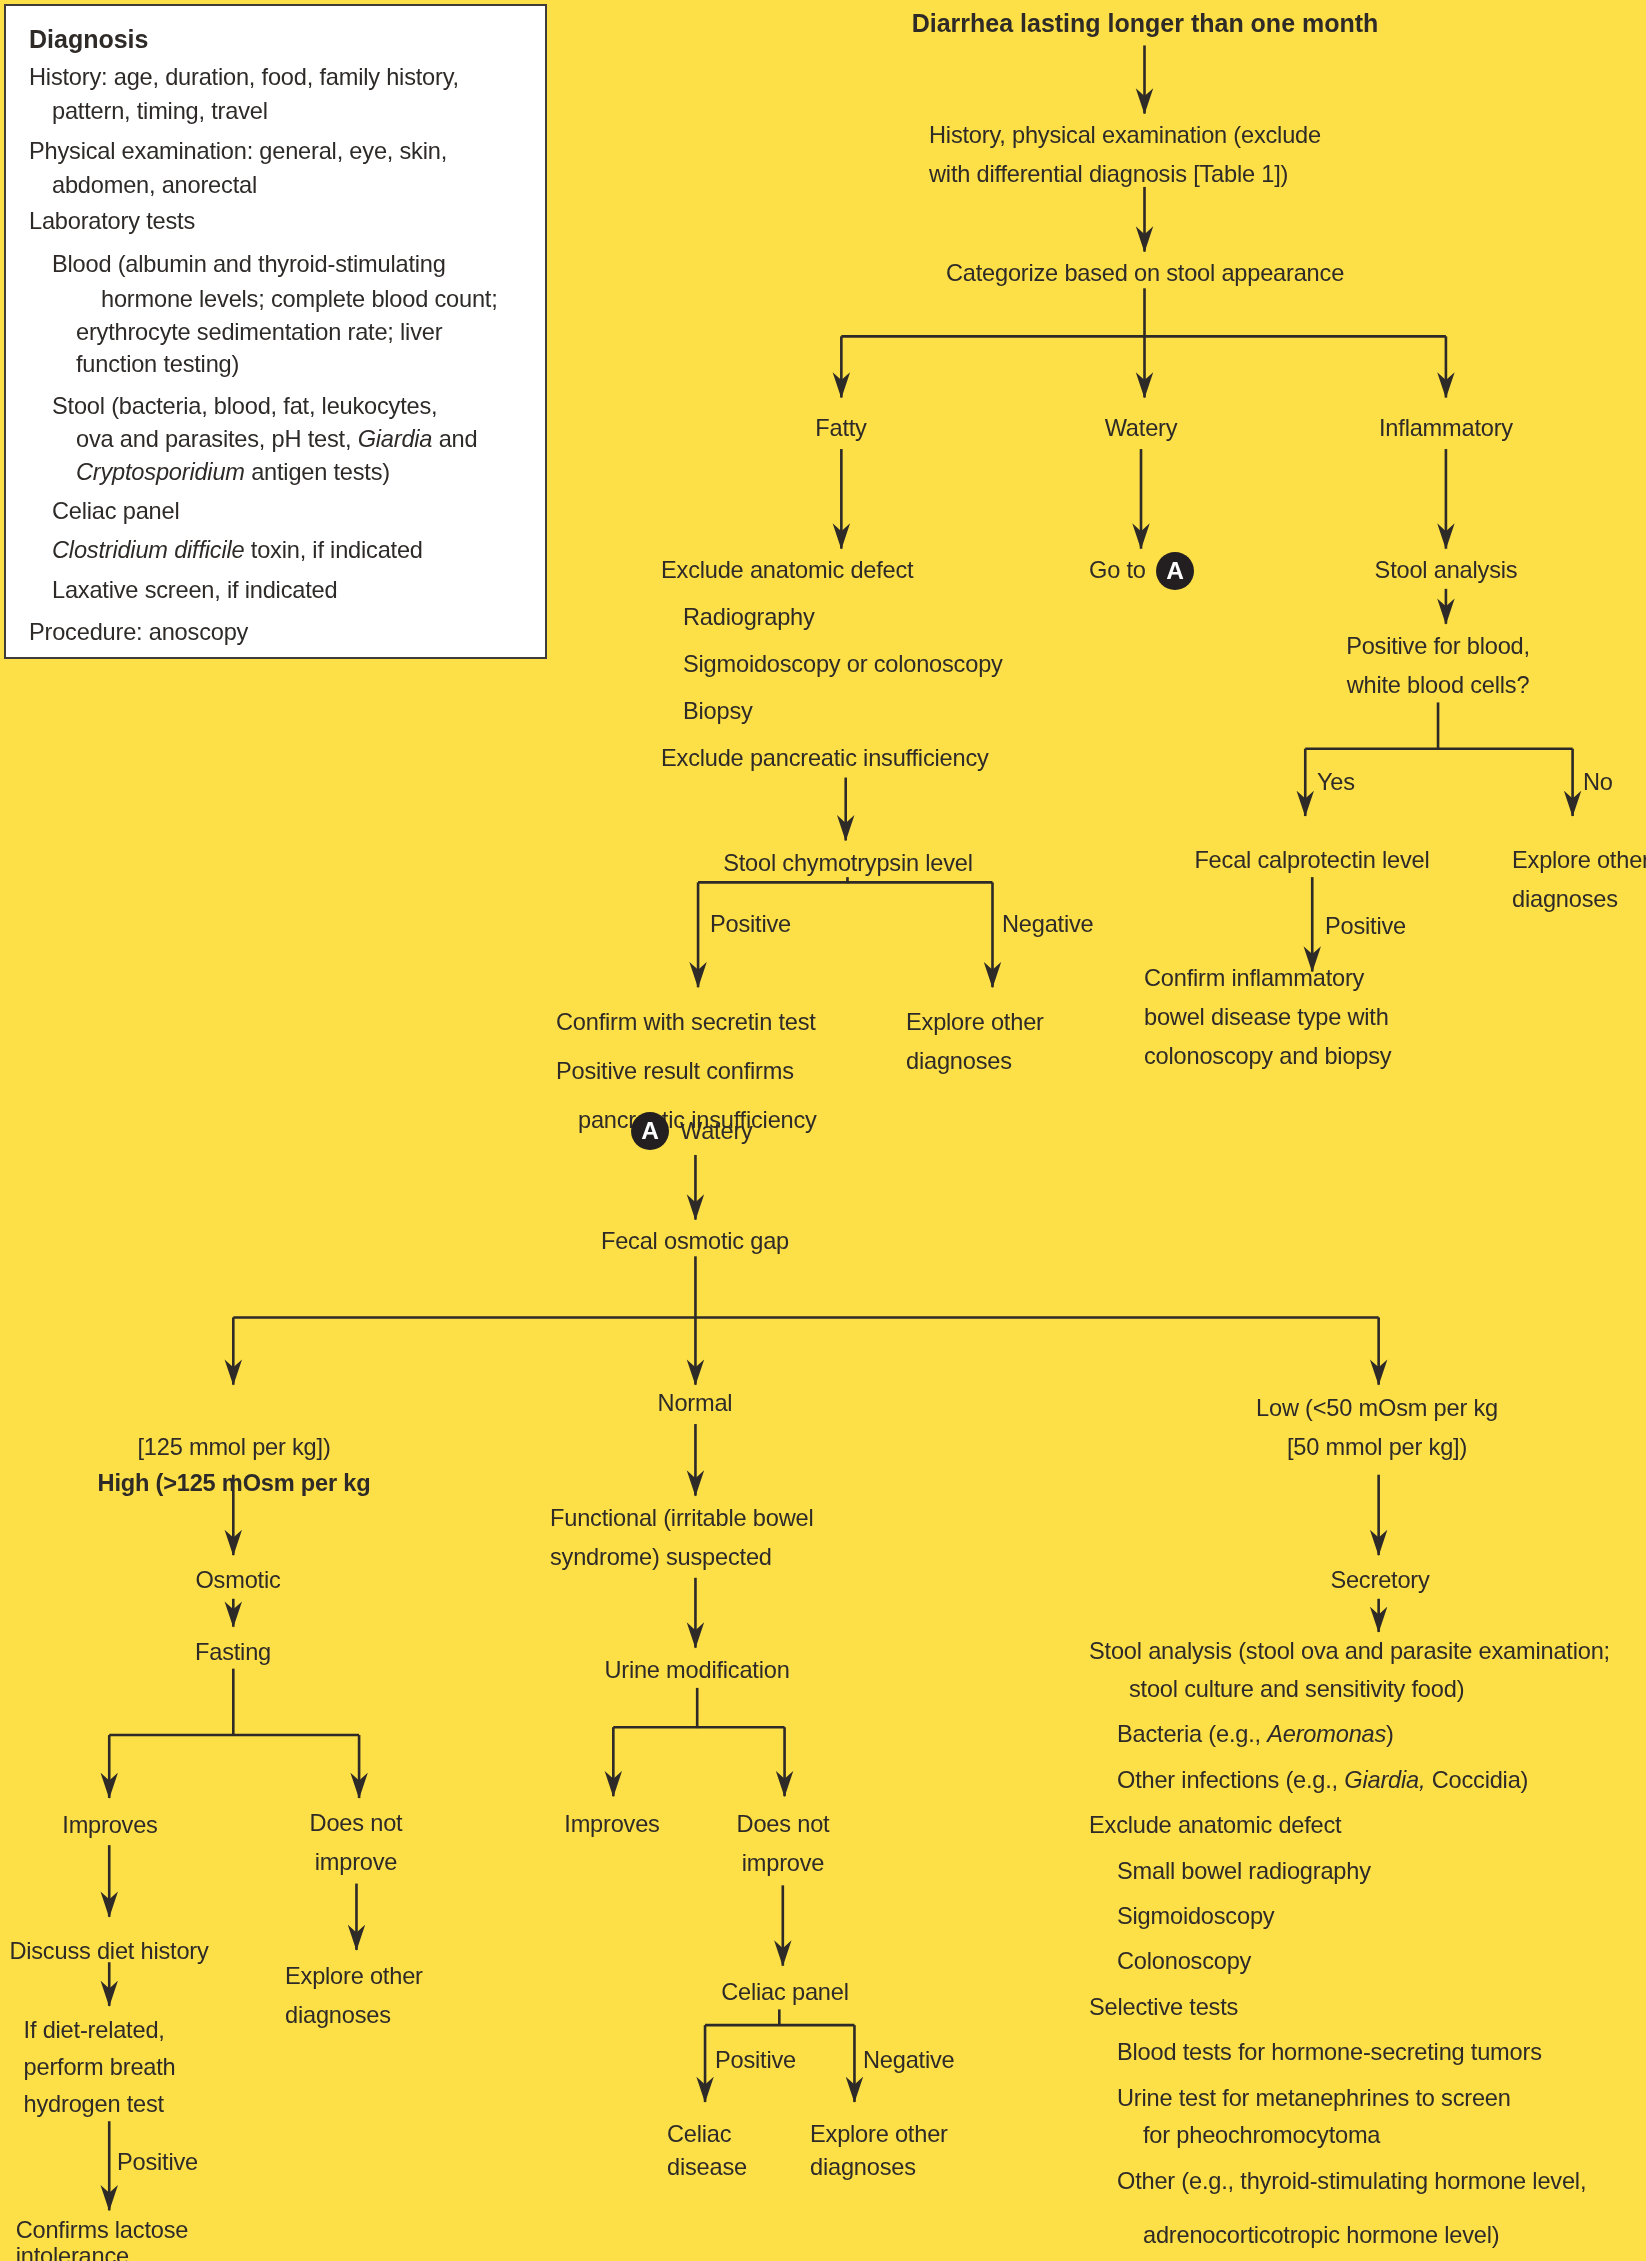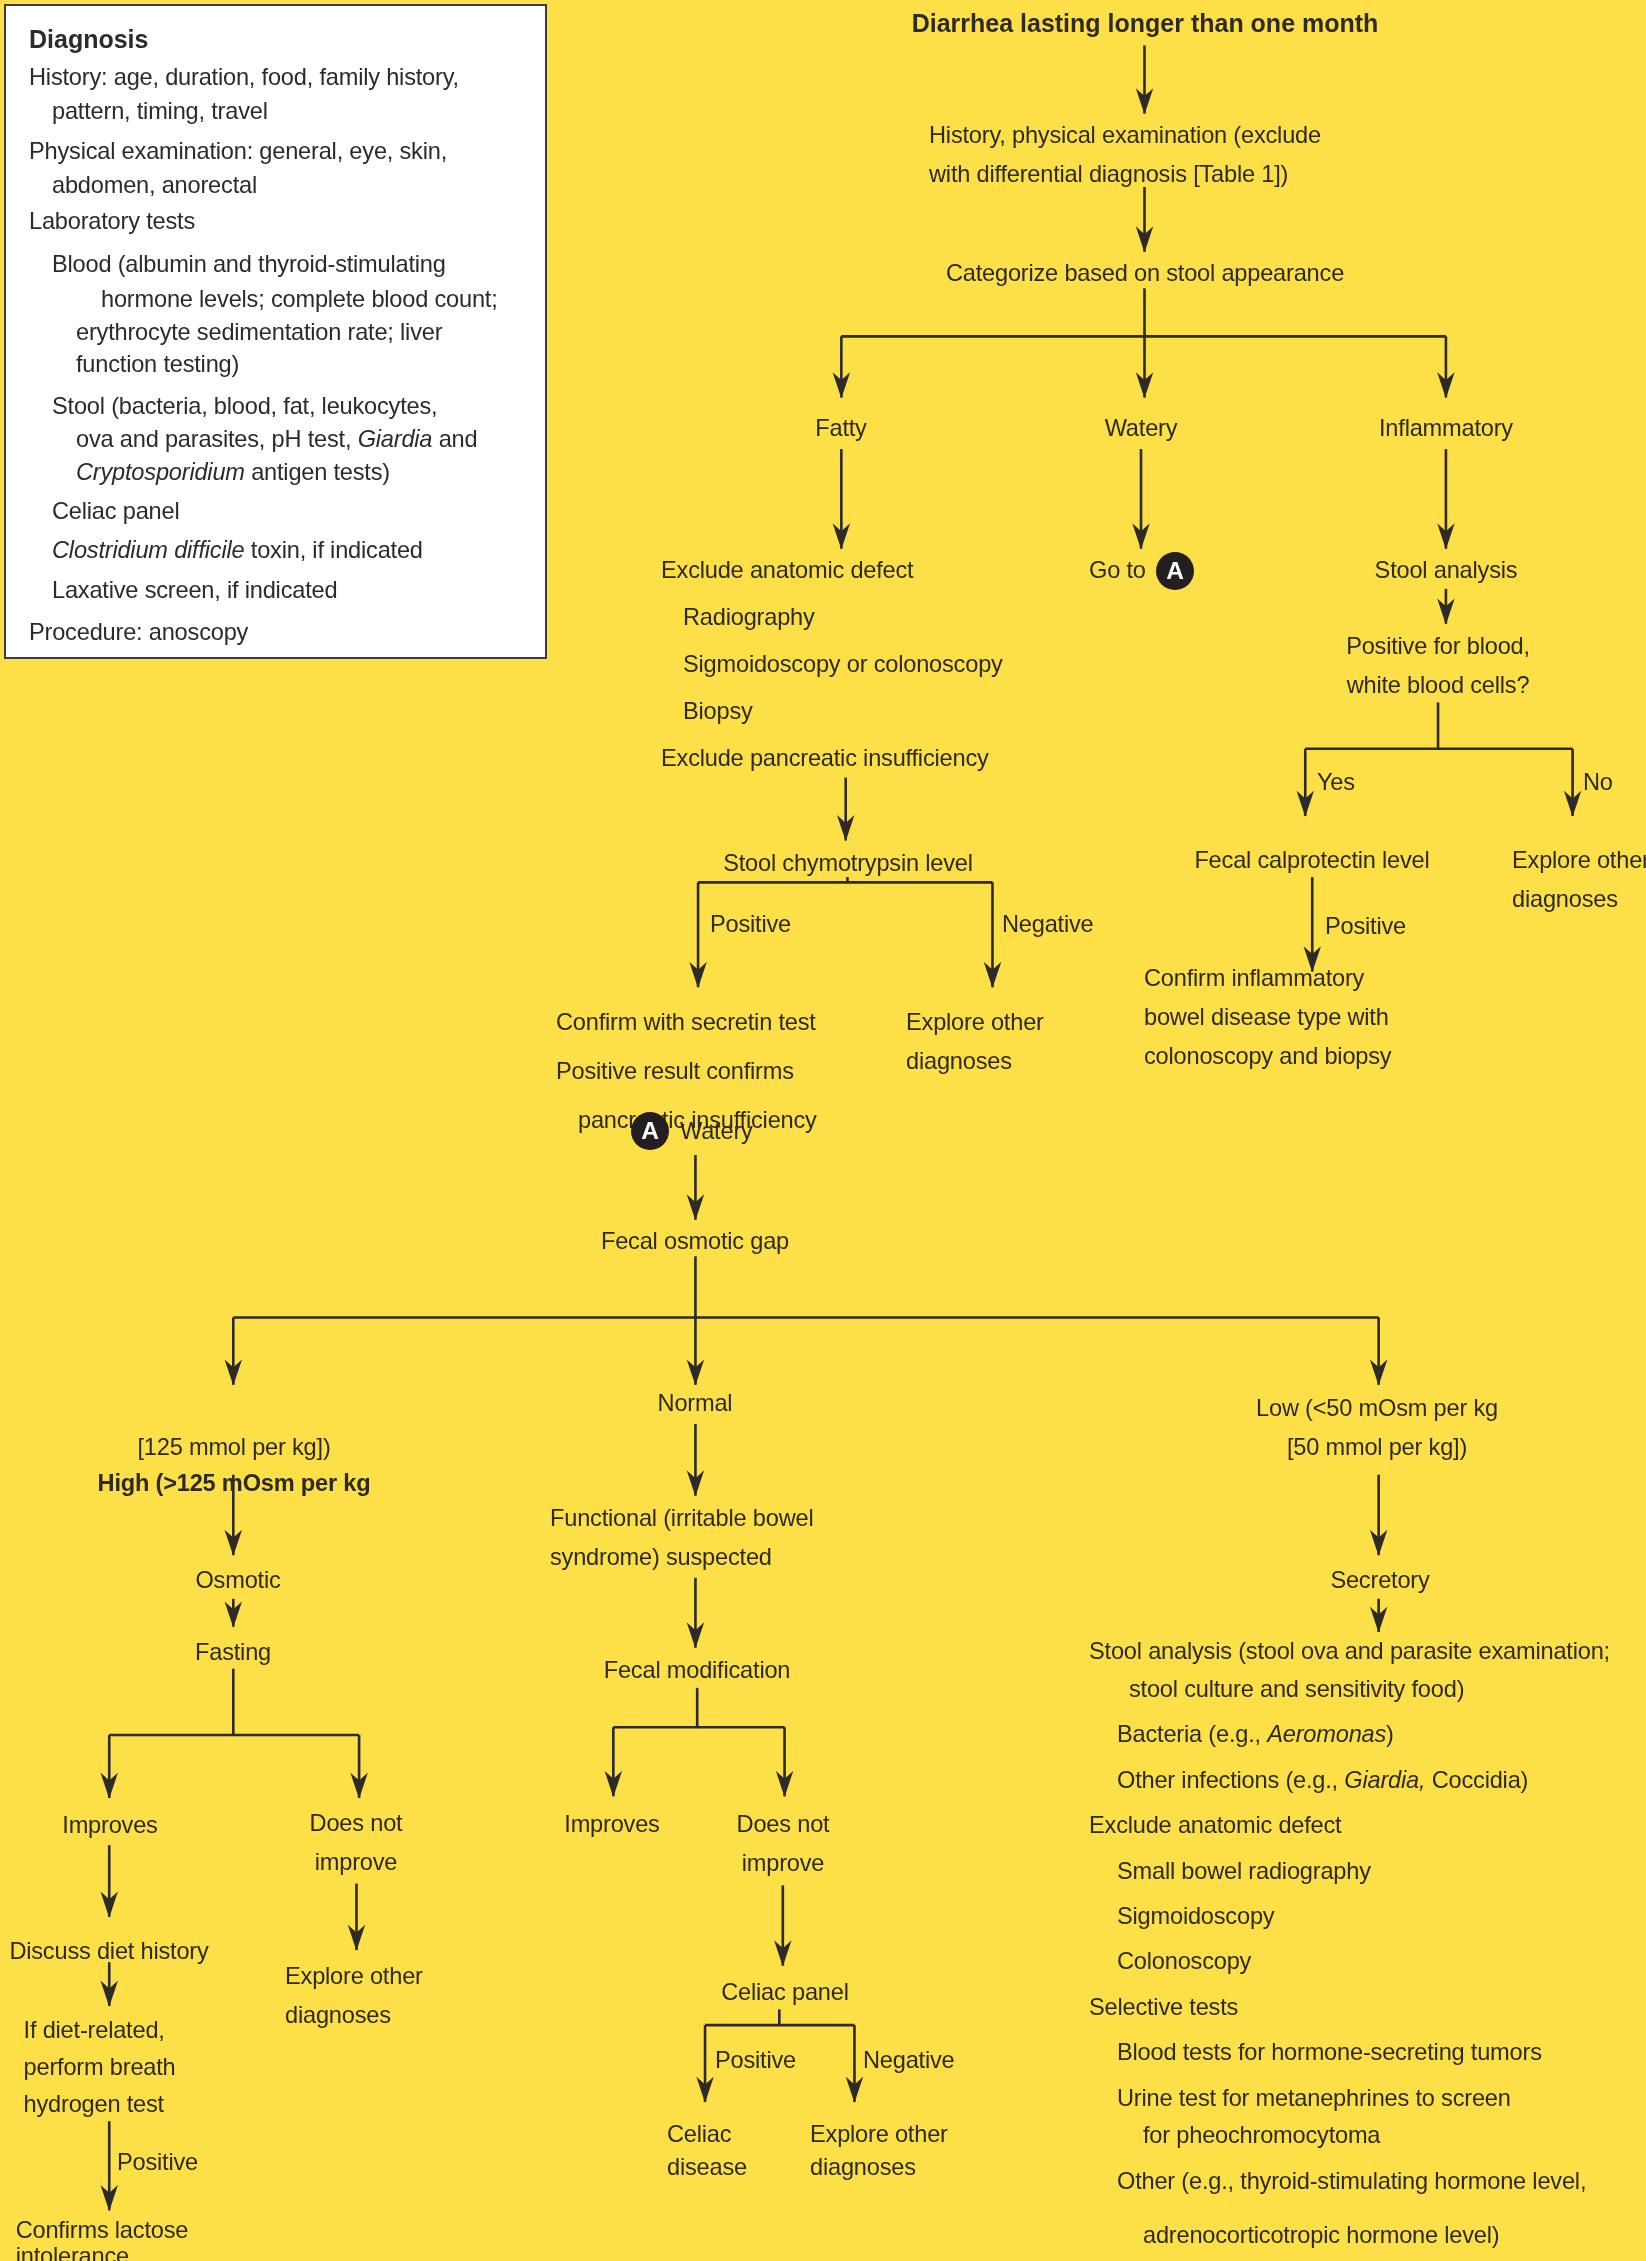--- a/index.html
+++ b/index.html
@@ -158,21 +158,21 @@
       <div class="node" style="left: 23.6px; top: 2054px;"><span>perform breath</span></div>
       <div class="node" style="left: 23.6px; top: 2091px;"><span>hydrogen test</span></div>
       <div class="node" style="left: 117px; top: 2149px;"><span>Positive</span></div>
       <div class="node" style="left: 15.7px; top: 2217px;"><span>Confirms lactose</span></div>
       <div class="node" style="left: 15.7px; top: 2243px;"><span>intolerance</span></div>
       <div class="node" style="left: 285px; top: 1963px;"><span>Explore other</span></div>
       <div class="node" style="left: 285px; top: 2002px;"><span>diagnoses</span></div>
       <div class="node center" style="left: 695px; top: 1390px;"><span>Normal</span></div>
       <div class="node" style="left: 550px; top: 1505px;"><span>Functional (irritable bowel</span></div>
       <div class="node" style="left: 550px; top: 1544px;"><span>syndrome) suspected</span></div>
-      <div class="node center" style="left: 697px; top: 1657px;"><span>Fecal modification</span></div>
+      <div class="node center" style="left: 697px; top: 1657px;"><span>Urine modification</span></div>
       <div class="node center" style="left: 612px; top: 1811px;"><span>Improves</span></div>
       <div class="node center" style="left: 783px; top: 1811px;"><span>Does not</span></div>
       <div class="node center" style="left: 783px; top: 1850px;"><span>improve</span></div>
       <div class="node center" style="left: 785px; top: 1979px;"><span>Celiac panel</span></div>
       <div class="node" style="left: 715px; top: 2047px;"><span>Positive</span></div>
       <div class="node" style="left: 863px; top: 2047px;"><span>Negative</span></div>
       <div class="node" style="left: 667px; top: 2121px;"><span>Celiac</span></div>
       <div class="node" style="left: 667px; top: 2154px;"><span>disease</span></div>
       <div class="node" style="left: 810px; top: 2121px;"><span>Explore other</span></div>
       <div class="node" style="left: 810px; top: 2154px;"><span>diagnoses</span></div>

